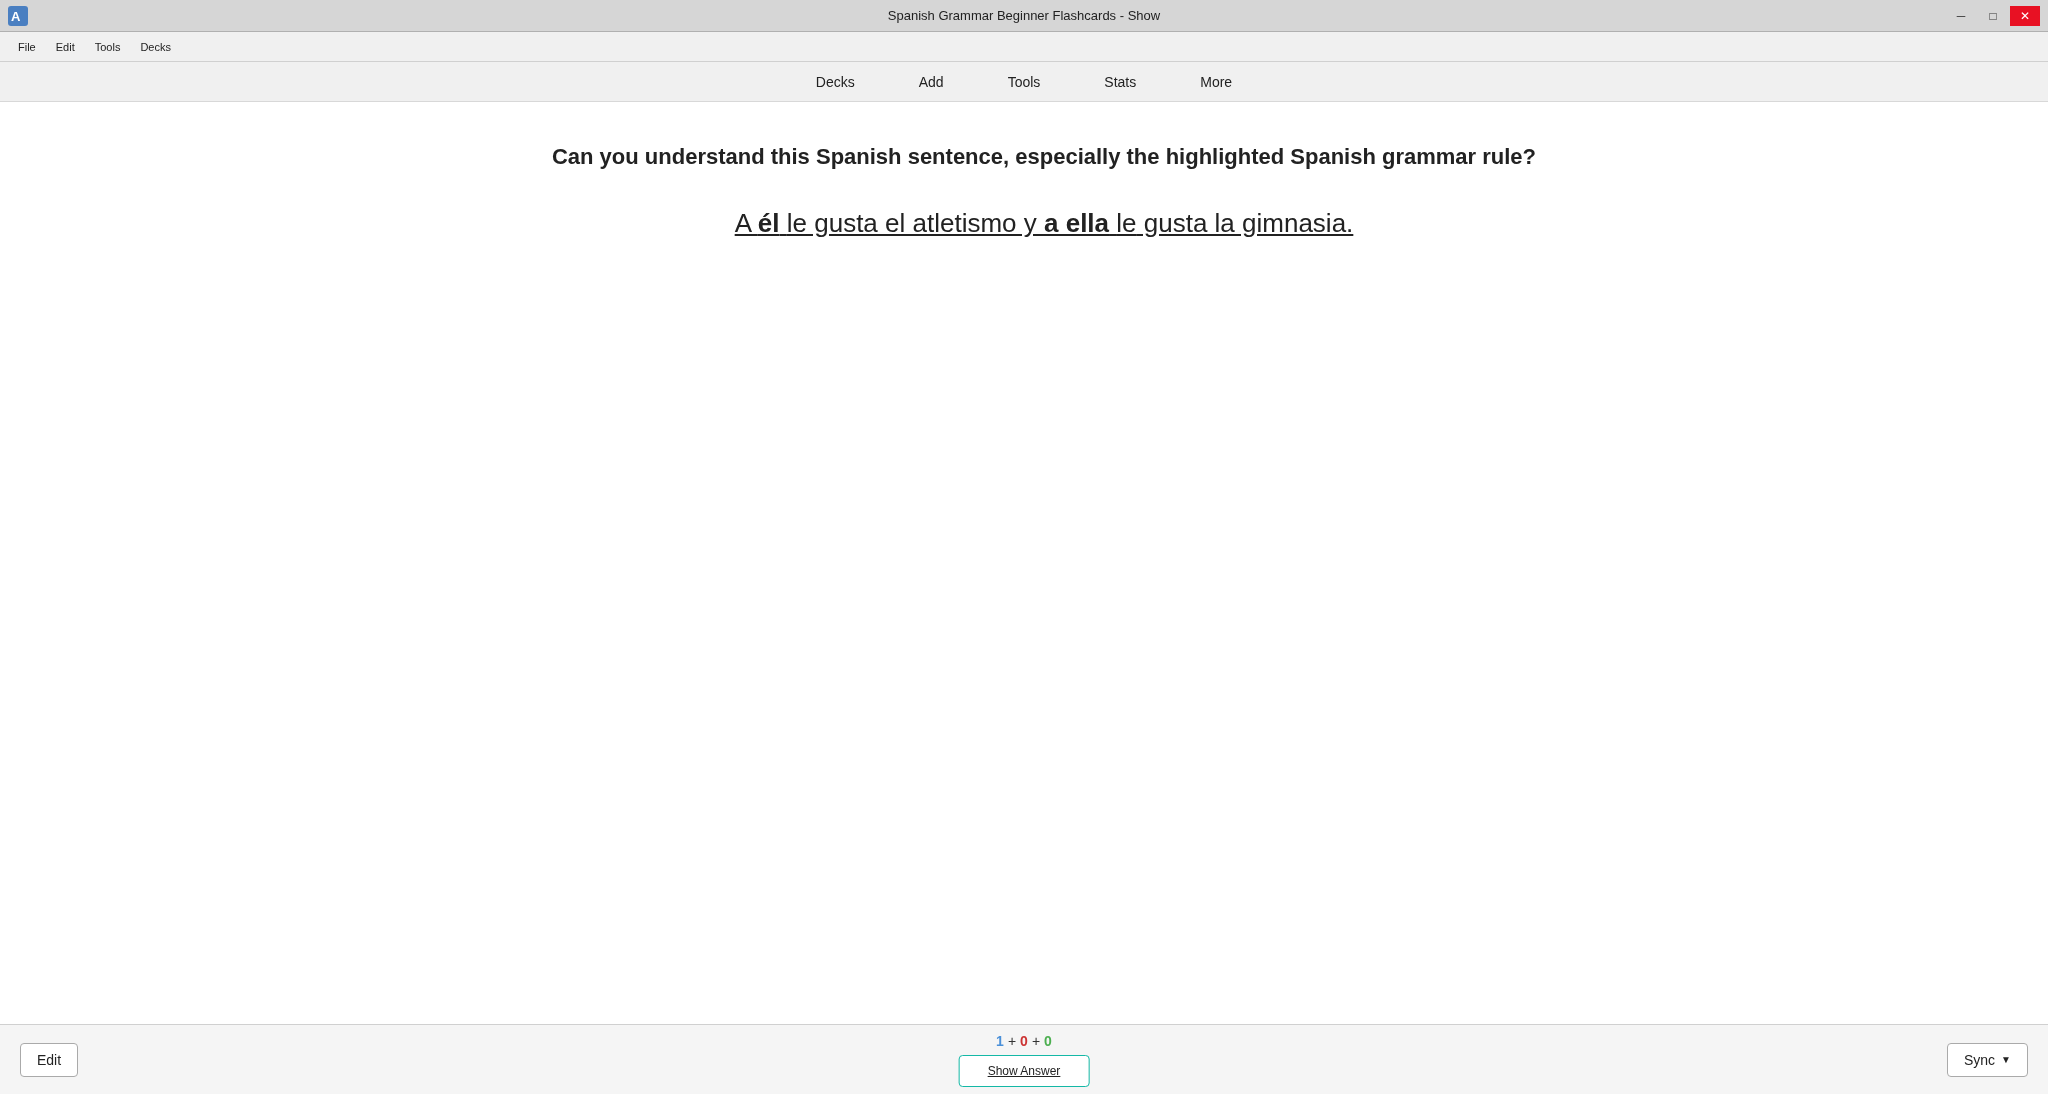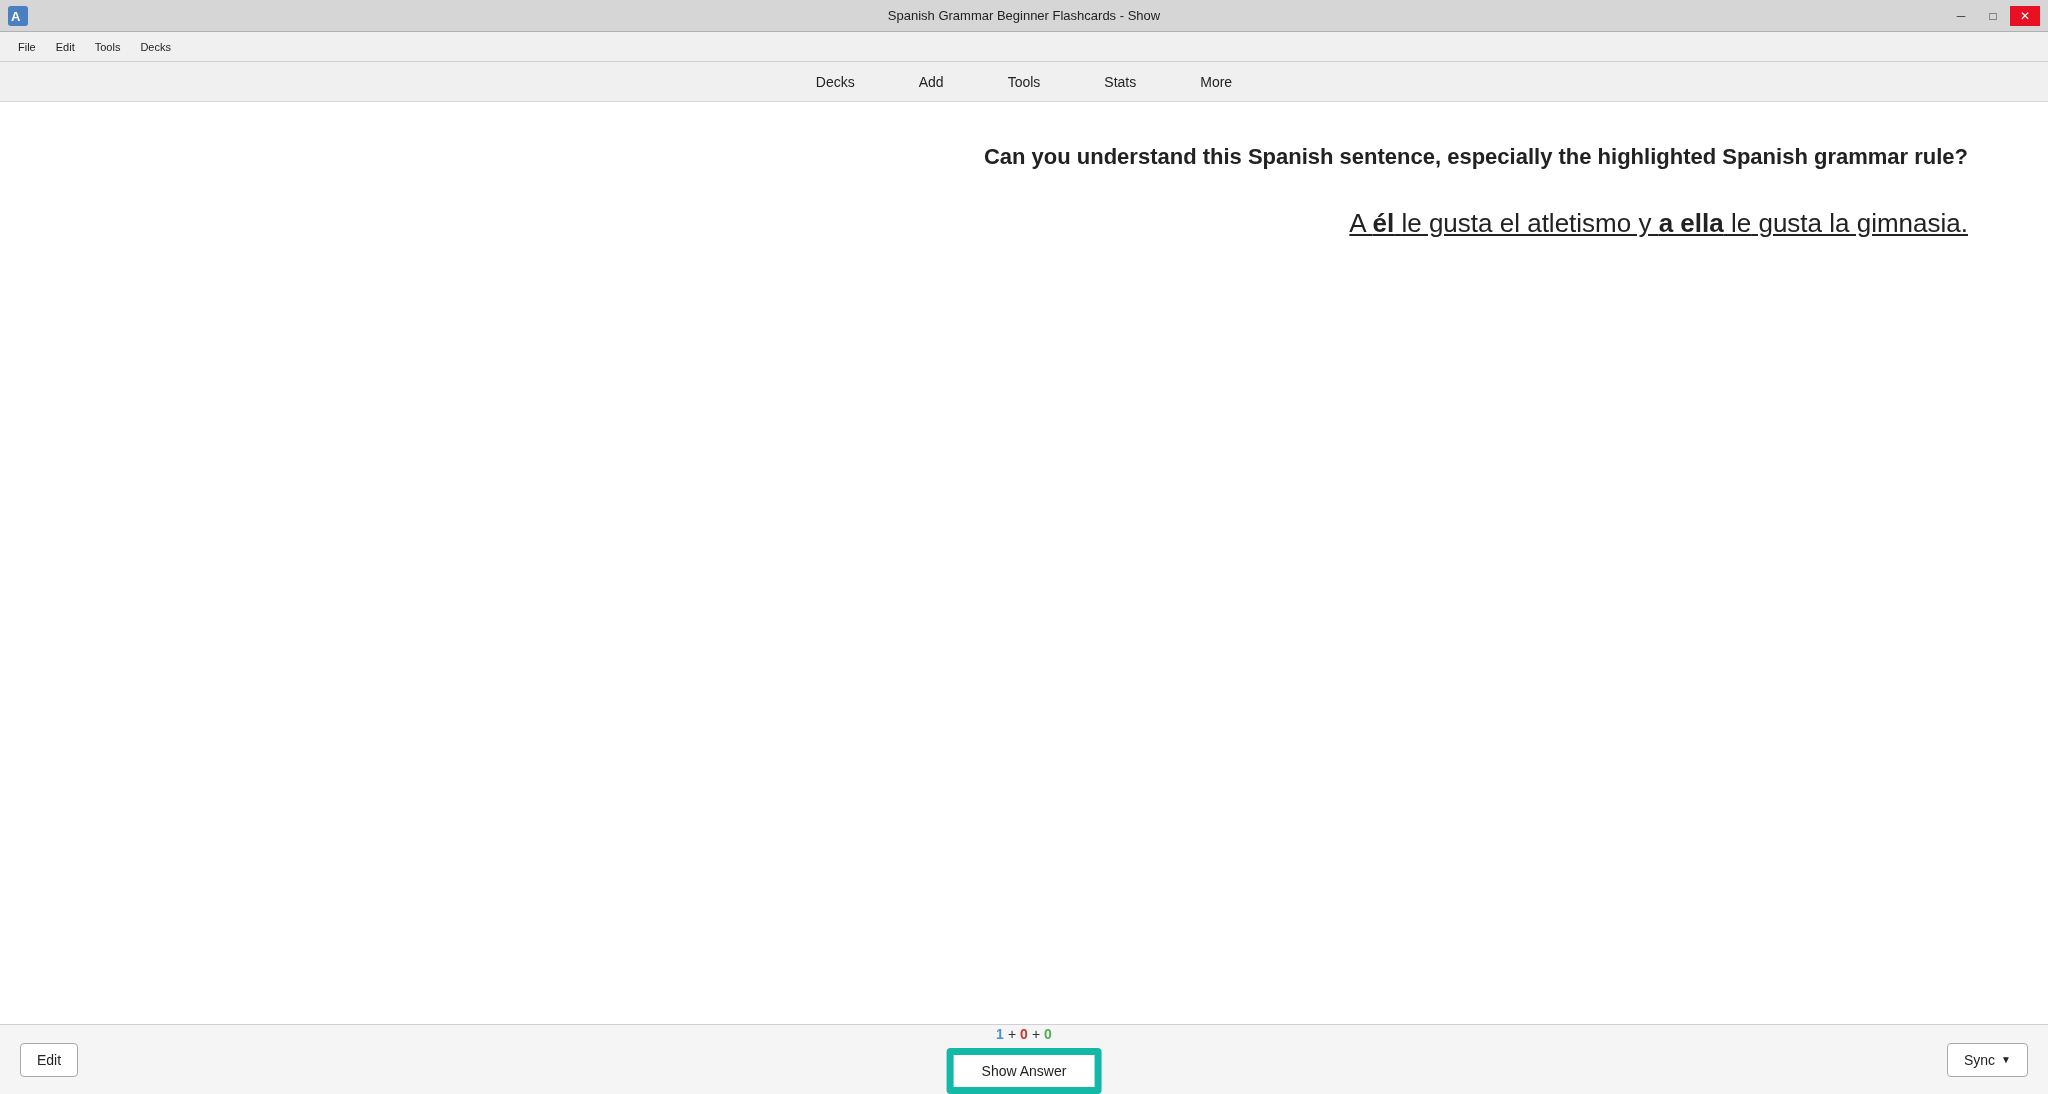--- a/index.html
+++ b/index.html
@@ -110,21 +110,21 @@
       padding: 4px 8px;
       text-decoration: none;
     }
 
     
     .main-content {
       flex: 1;
       background: #ffffff;
       display: flex;
       flex-direction: column;
-      align-items: flex-end;
+      align-items: center;
       overflow: hidden;
       padding: 40px 80px 0 120px;
     }
 
     .question-text {
       font-size: 22px;
       font-weight: bold;
       color: #222;
       text-align: center;
       margin-bottom: 30px;
@@ -192,26 +192,27 @@
       font-weight: bold;
     }
 
     .count-green {
       color: #4caf50;
       font-weight: bold;
     }
 
     .show-answer-btn {
       background: #ffffff;
-      border: 7px solid #14b8a6;
+      border: 1px solid #14b8a6;
       border-radius: 4px;
       padding: 8px 28px;
-      font-size: 14px;
-      cursor: pointer;
-      color: #222;
+      font-size: 12px;
+      cursor: pointer;
+      color: #222;
+      text-decoration: underline;
     }
 
     .edit-btn {
       background: #ffffff;
       border: 1px solid #aaaaaa;
       border-radius: 4px;
       padding: 8px 16px;
       font-size: 14px;
       cursor: pointer;
       color: #222;

